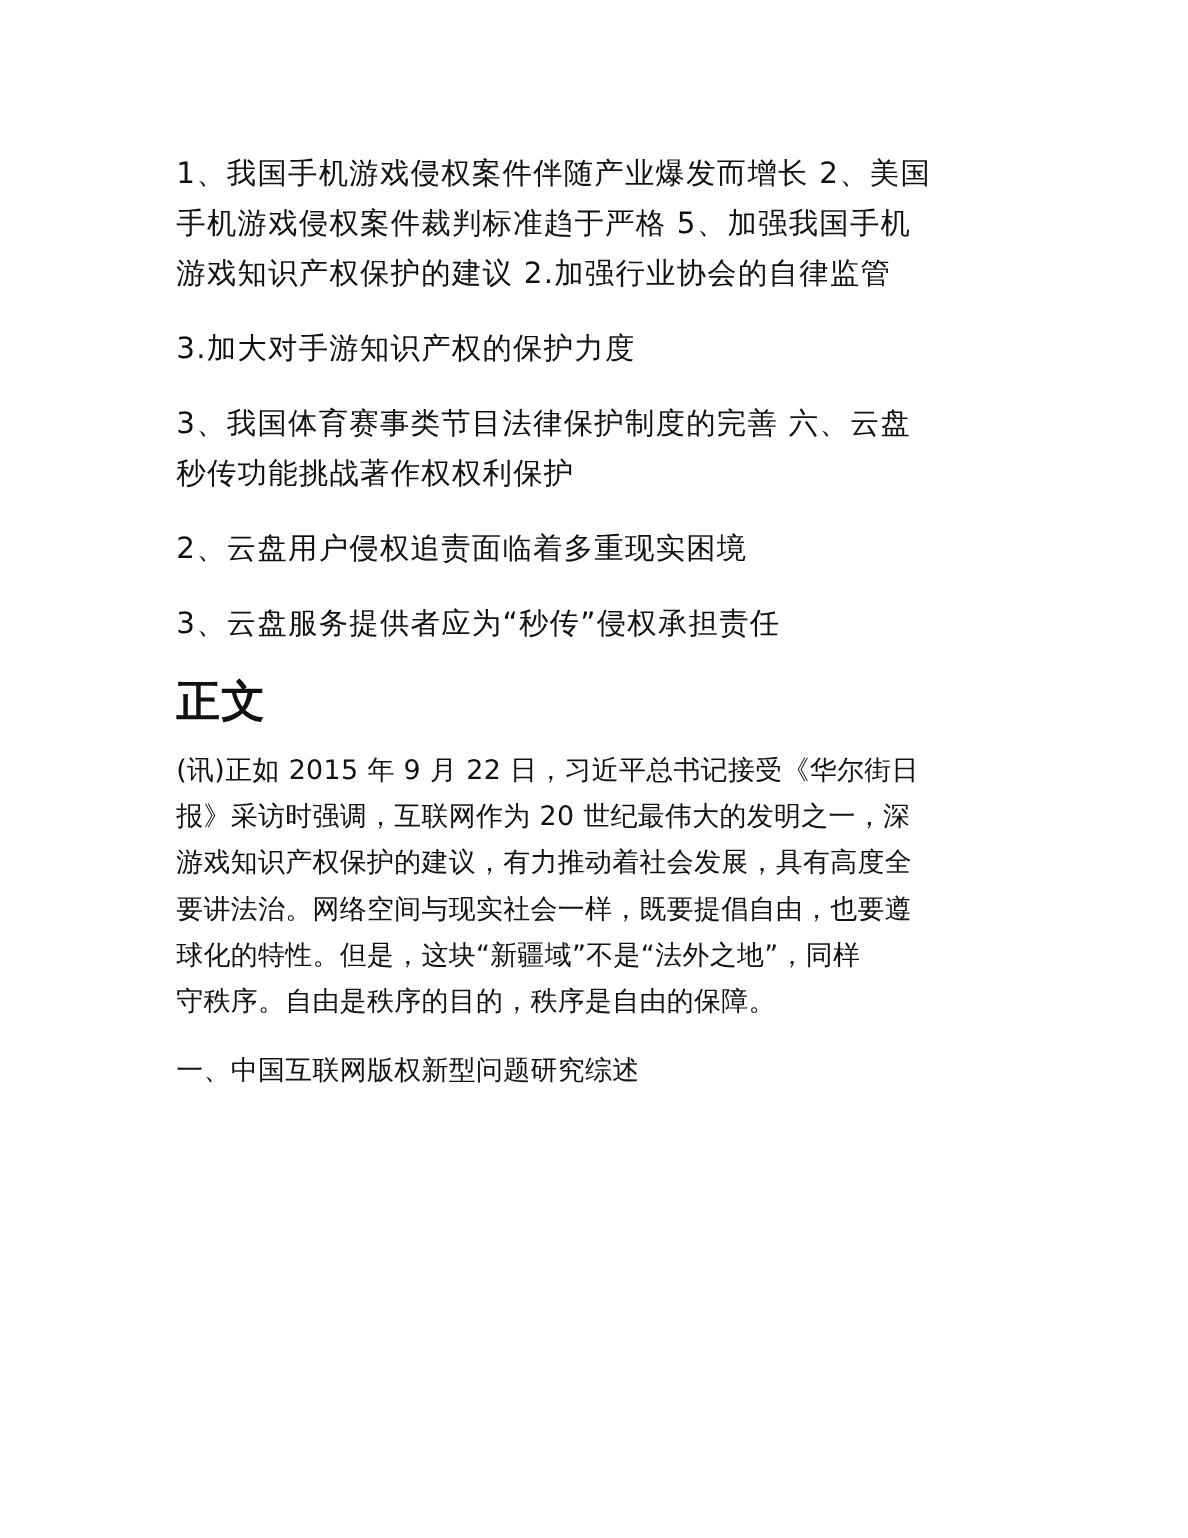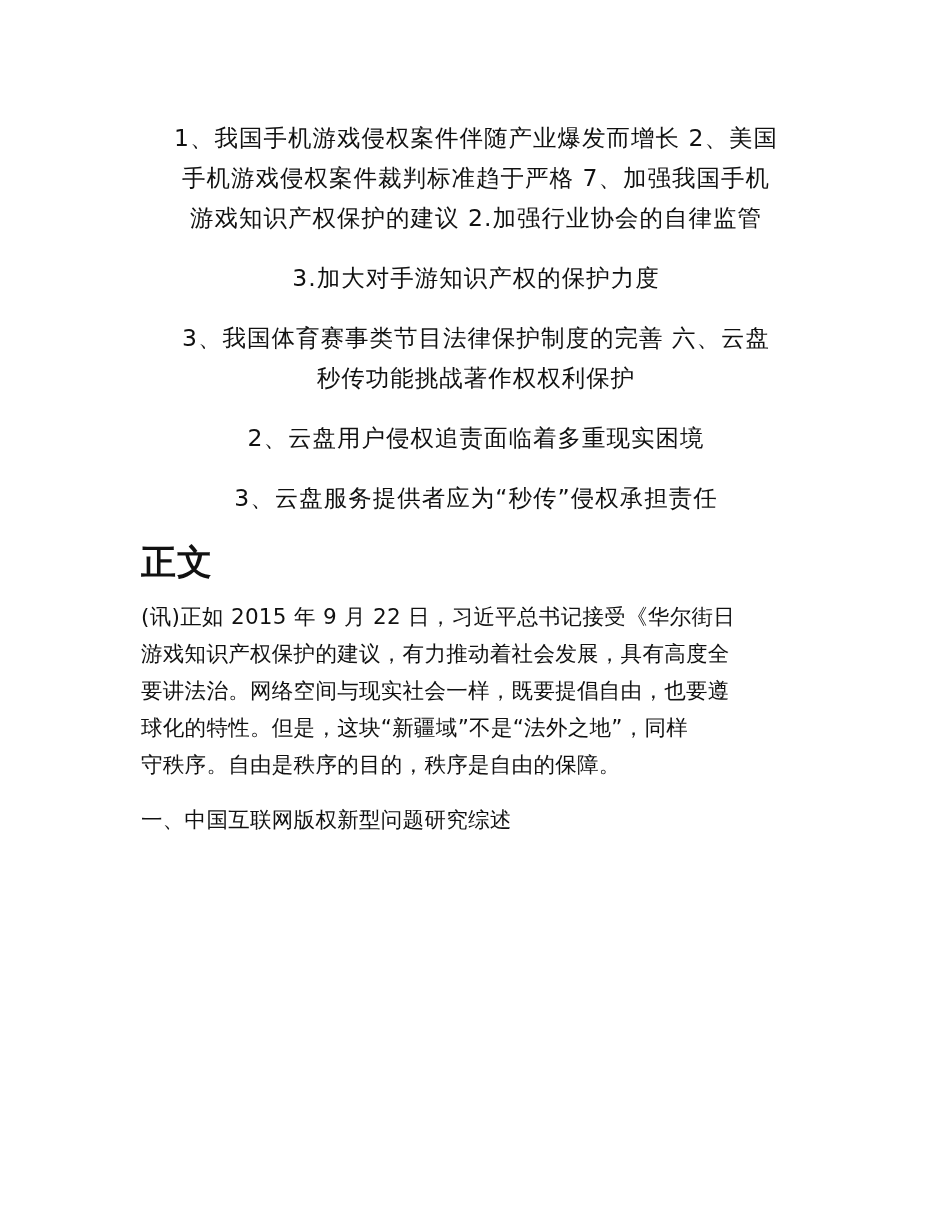--- a/index.html
+++ b/index.html
@@ -20,21 +20,20 @@
       left: 141px;
       top: 118px;
       width: 670px;
     }
     .para {
       font-size: 23.5px;
       line-height: 40px;
       margin: 0 0 20px 0;
       letter-spacing: 1px;
       white-space: normal;
-      text-align: center;
     }
     .para .line {
       display: block;
       white-space: nowrap;
     }
     .heading {
       font-size: 35px;
       line-height: 48px;
       margin: 8px 0 12px 0;
       font-weight: bold;
@@ -51,21 +50,21 @@
       white-space: nowrap;
     }
   </style>
 </head>
 <body>
 
 <div class="page">
 
   <div class="para">
     <span class="line">1、我国手机游戏侵权案件伴随产业爆发而增长 2、美国</span>
-    <span class="line">手机游戏侵权案件裁判标准趋于严格 7、加强我国手机</span>
+    <span class="line">手机游戏侵权案件裁判标准趋于严格 5、加强我国手机</span>
     <span class="line">游戏知识产权保护的建议 2.加强行业协会的自律监管</span>
   </div>
 
   <div class="para">
     <span class="line">3.加大对手游知识产权的保护力度</span>
   </div>
 
 
   <div class="para">
     <span class="line">3、我国体育赛事类节目法律保护制度的完善 六、云盘</span>
@@ -78,20 +77,21 @@
   </div>
 
   <div class="para">
     <span class="line">3、云盘服务提供者应为“秒传”侵权承担责任</span>
   </div>
 
   <h2 class="heading">正文</h2>
 
   <div class="body-para">
     <span class="line">(讯)正如 2015 年 9 月 22 日，习近平总书记接受《华尔街日</span>
+    <span class="line">报》采访时强调，互联网作为 20 世纪最伟大的发明之一，深</span>
     <span class="line">游戏知识产权保护的建议，有力推动着社会发展，具有高度全</span>
     <span class="line">要讲法治。网络空间与现实社会一样，既要提倡自由，也要遵</span>
     <span class="line">球化的特性。但是，这块“新疆域”不是“法外之地”，同样</span>
     <span class="line">守秩序。自由是秩序的目的，秩序是自由的保障。</span>
   </div>
 
   <div class="body-para">
     <span class="line">一、中国互联网版权新型问题研究综述</span>
   </div>
 

